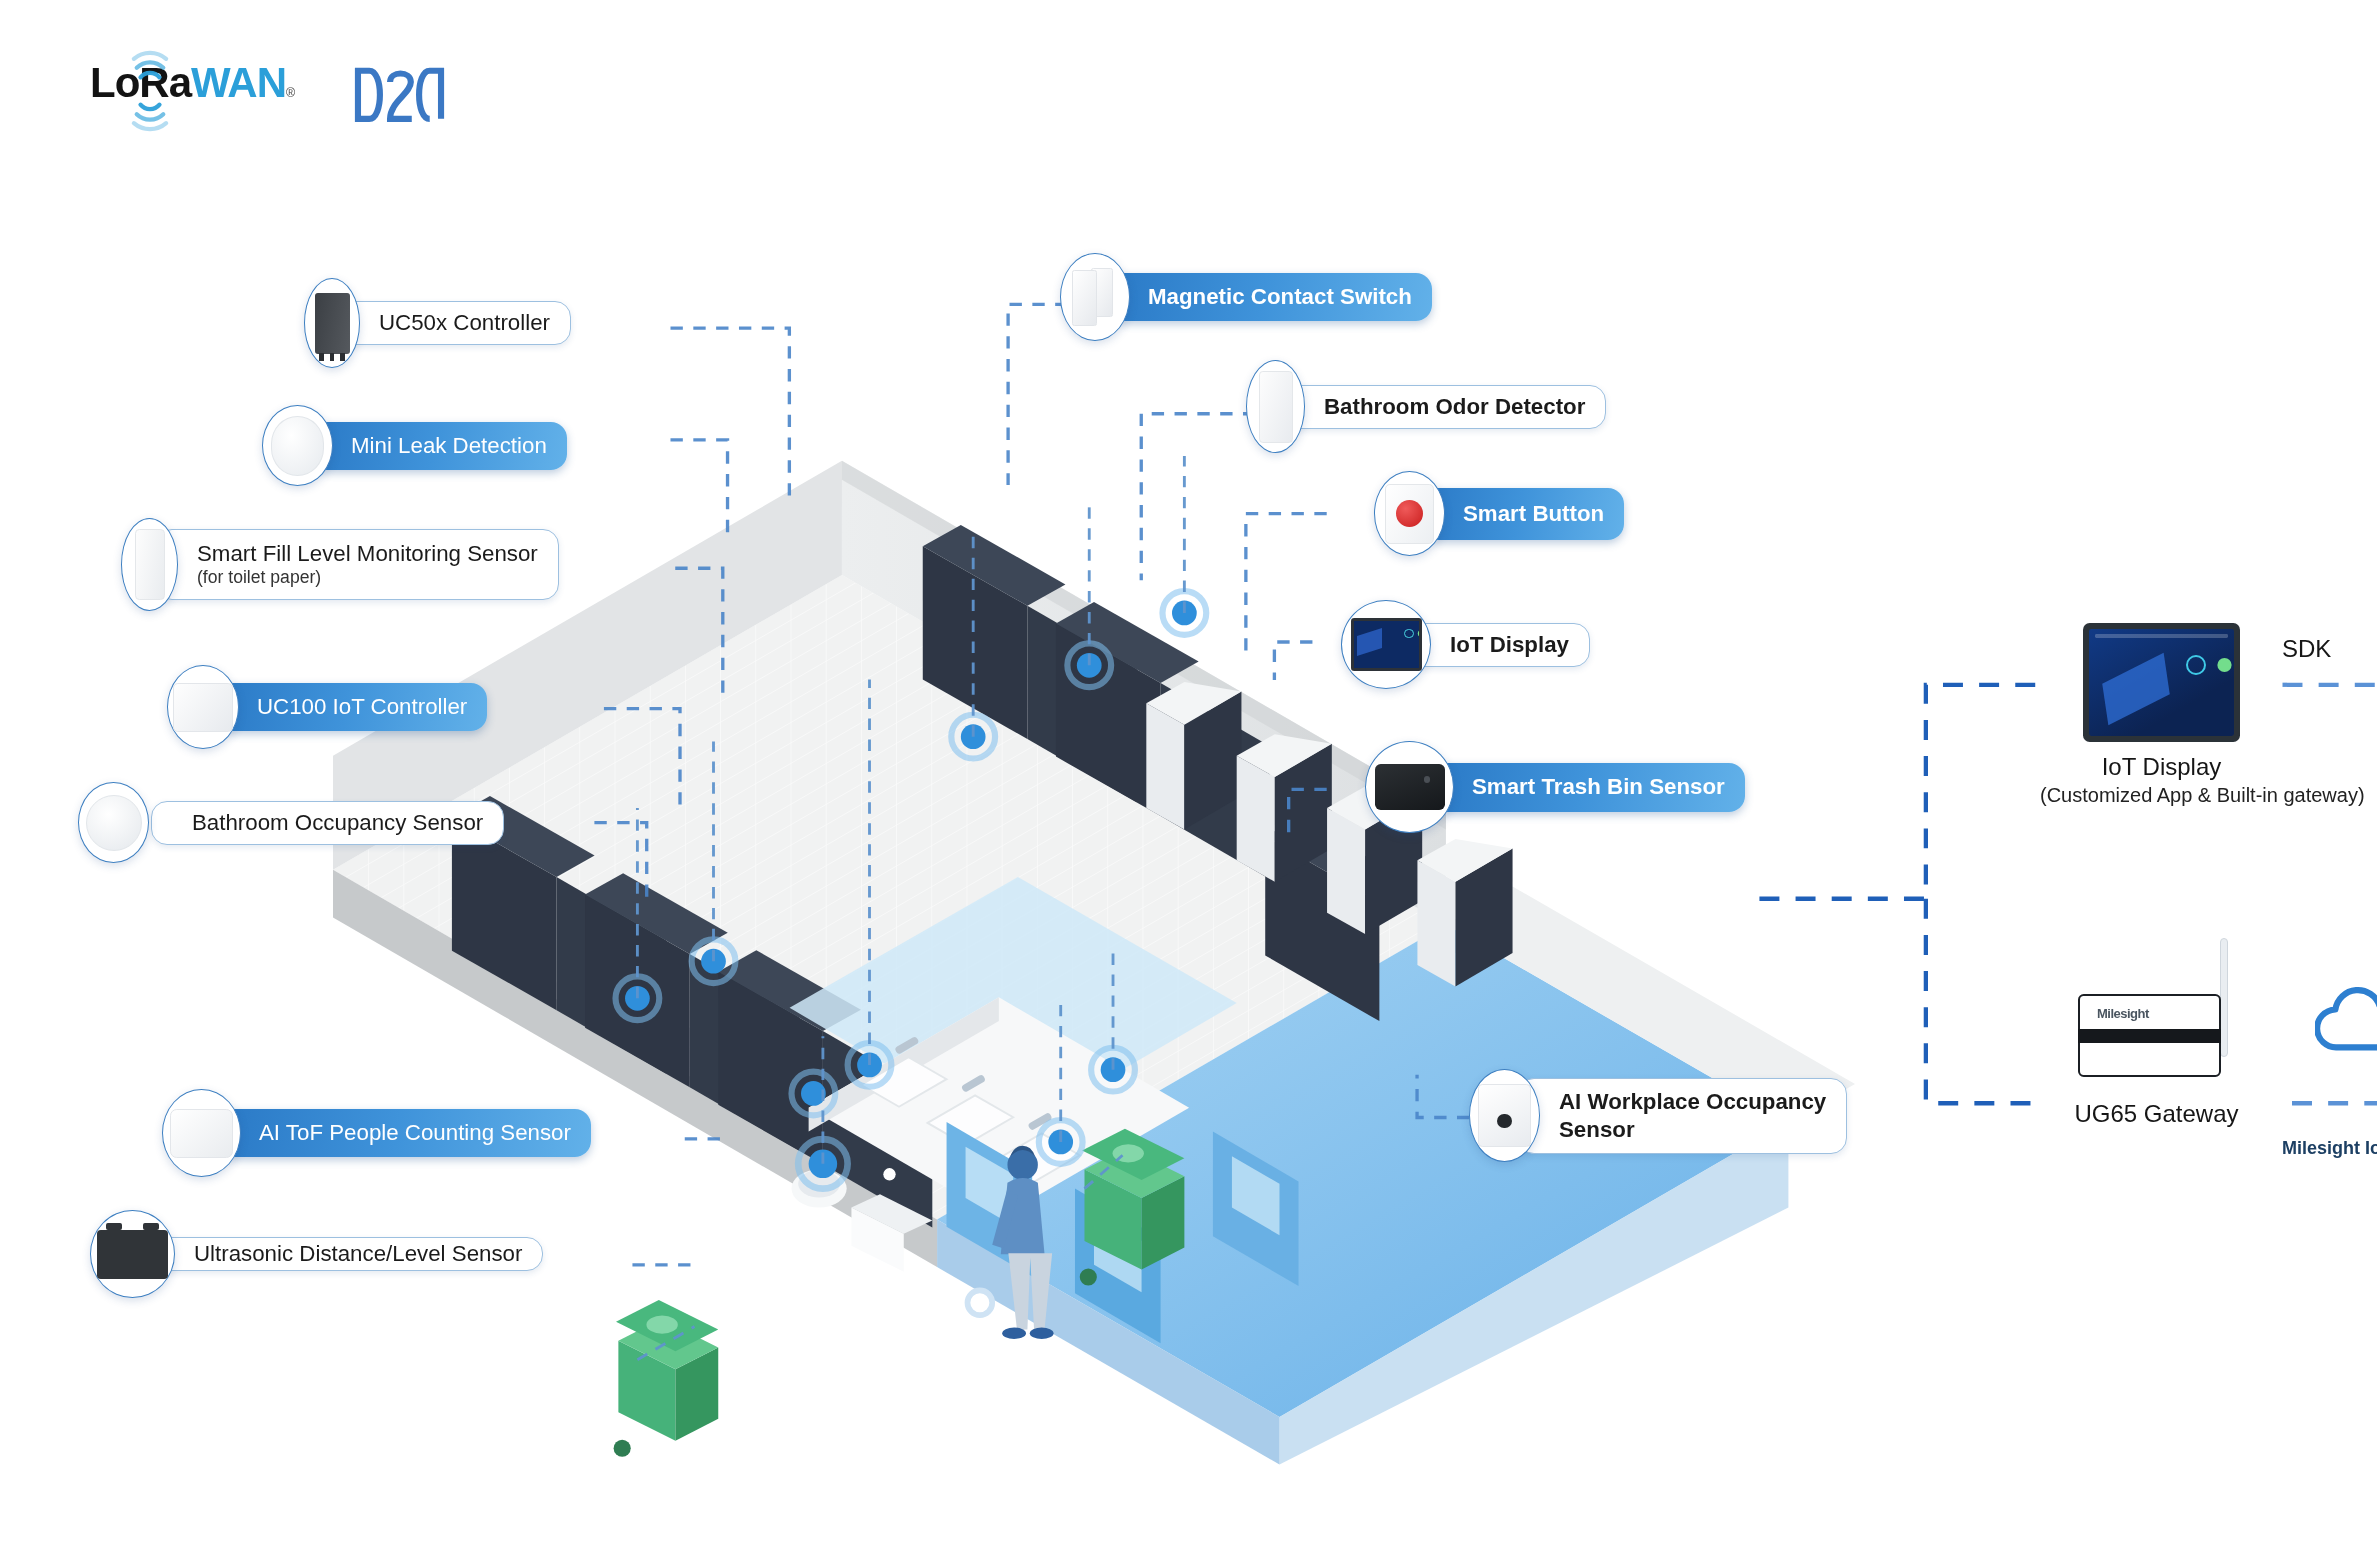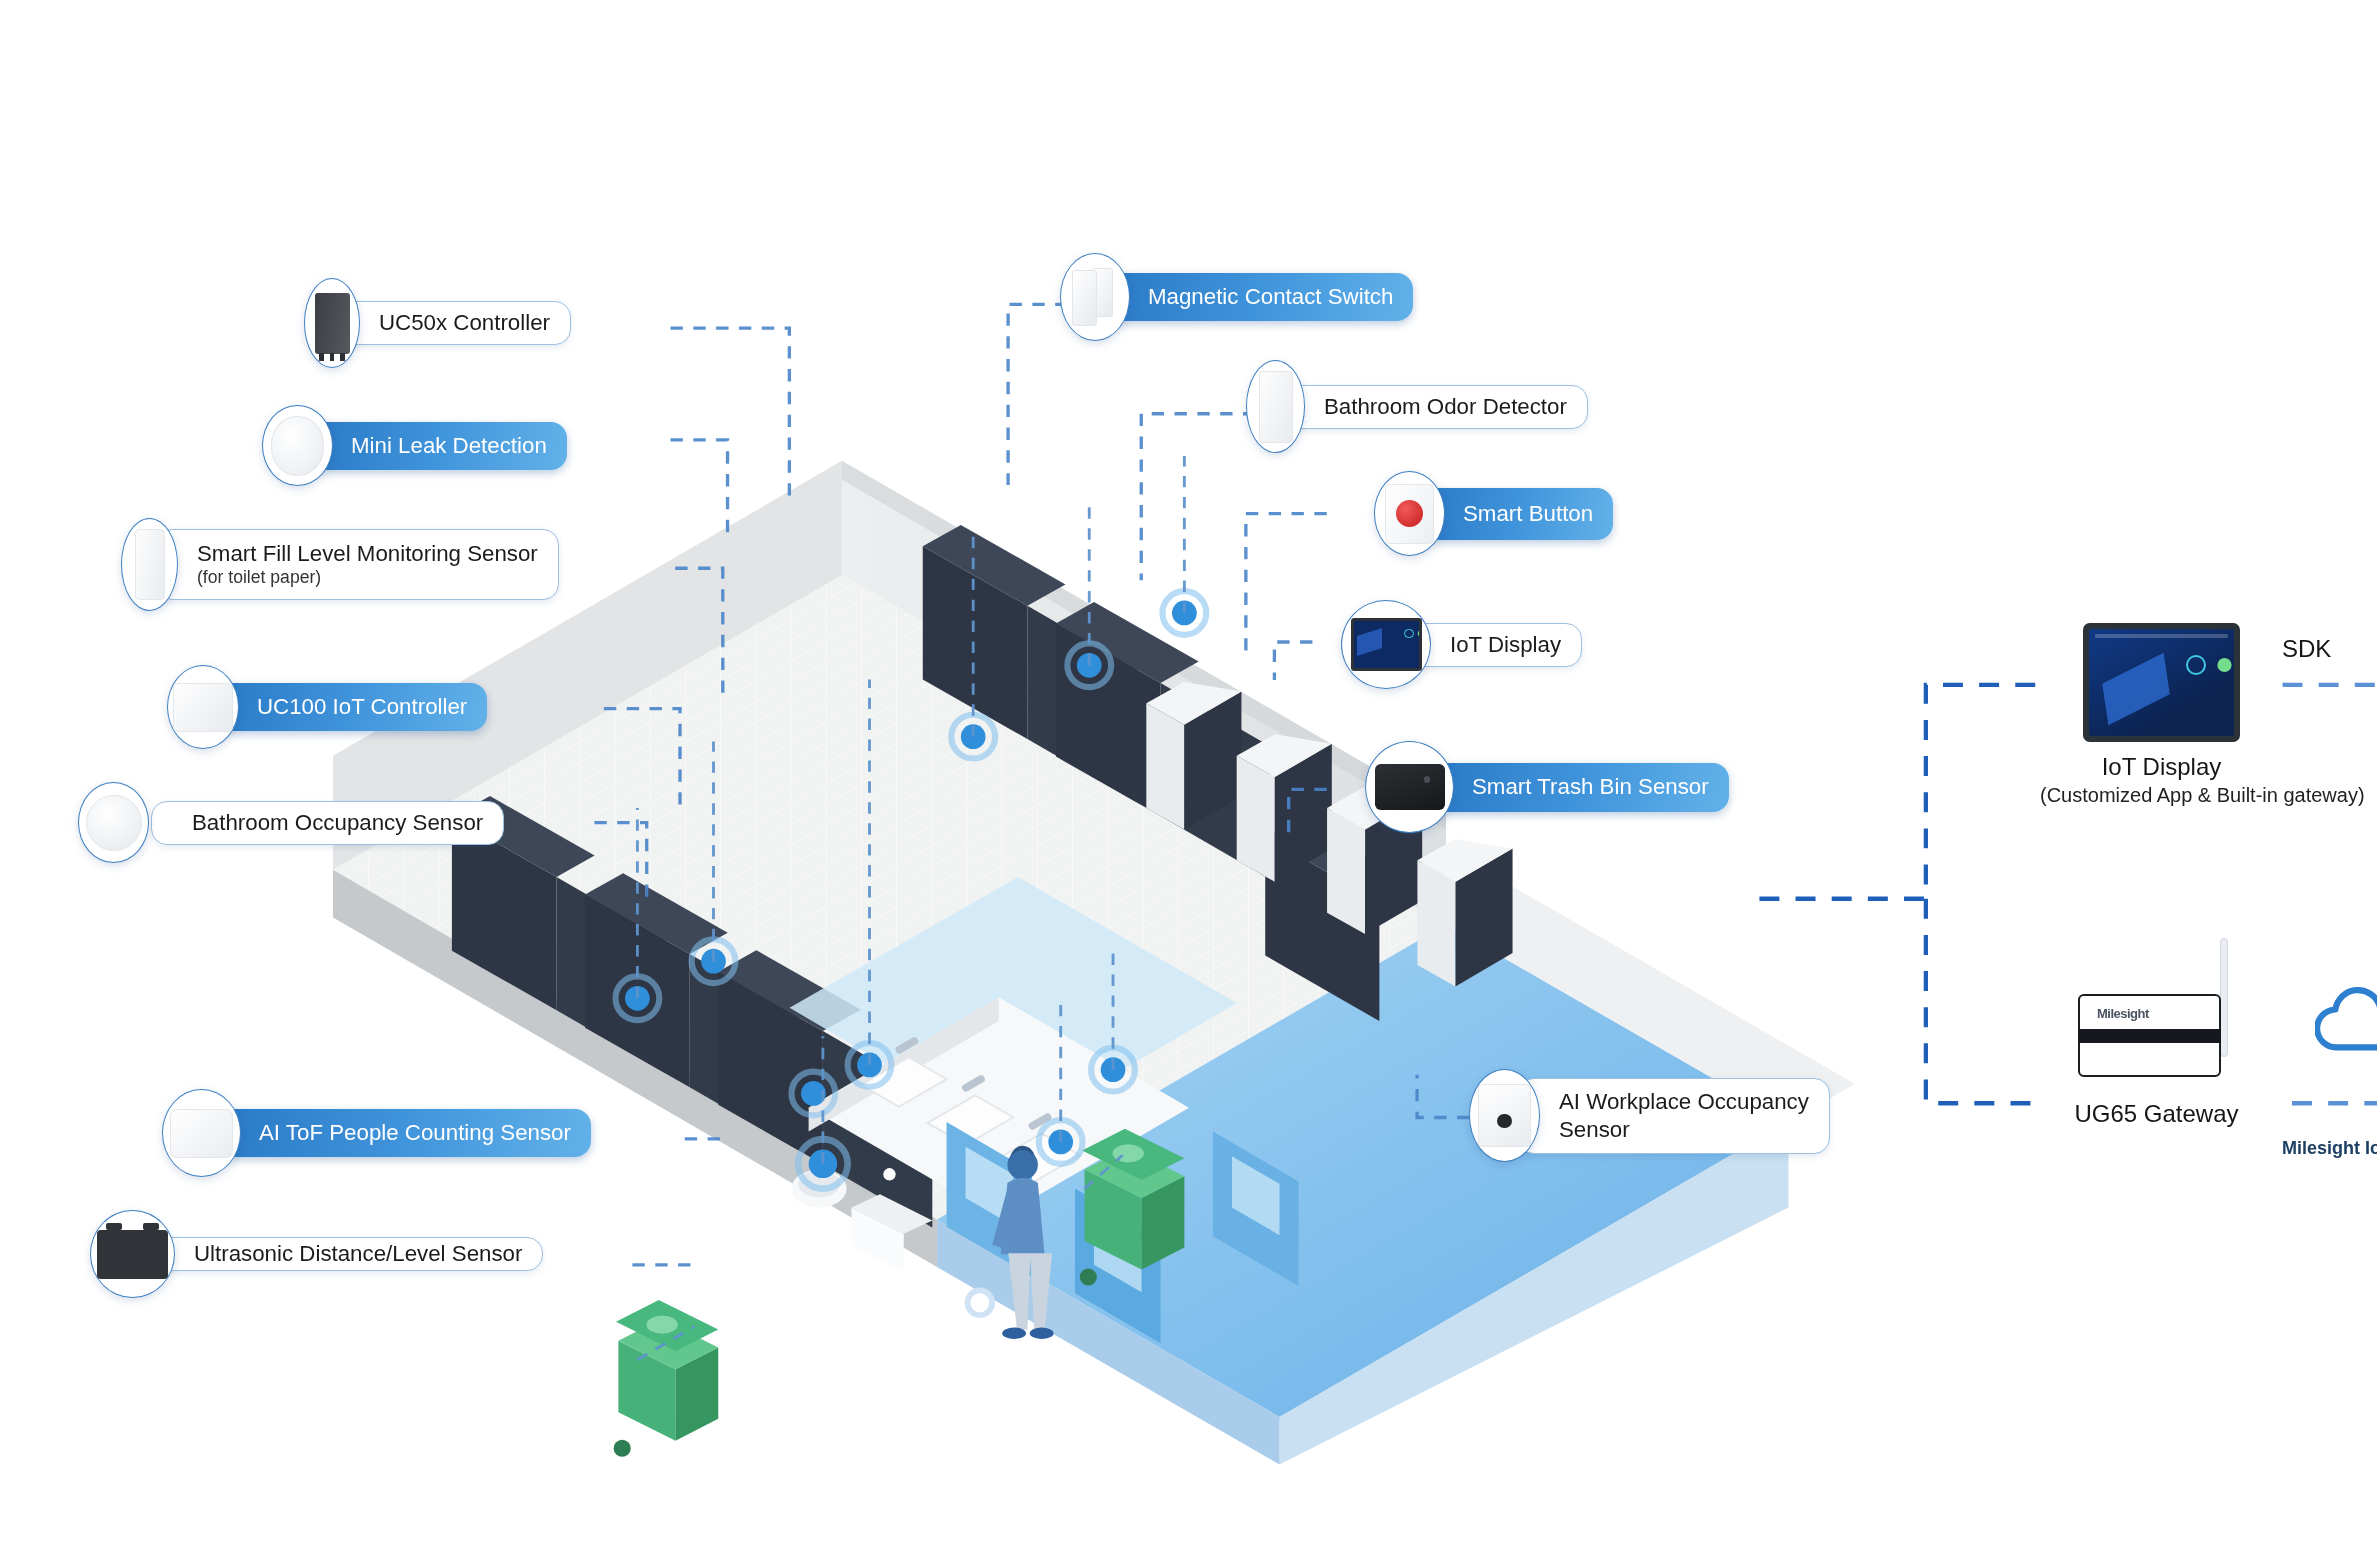--- a/index.html
+++ b/index.html
@@ -51,21 +51,21 @@
   .callout .pill.blue {
     background: linear-gradient(100deg,#2a79c6 0%,#3f93da 48%,#62b1e9 100%);
     color: #ffffff;
     font-size: 22.3px;
     font-weight: 400;
     border: none;
     box-shadow: 0 3.3px 8.6px rgba(40,90,150,.30);
   }
   .pill .sub { display:block; font-size: 17.6px; color:#333; }
   .callout.left .pill { margin-left: -22px; padding-left: 40px; }
-  .callout.right .pill { margin-left: -22px; padding-left: 40px; }
+  .callout.right .pill { margin-left: -22px; padding-left: 40px; font-weight: bold; }
 
   
   .dev { position: relative; }
   .dev-uc50x { width: 35px; height: 61px; background: linear-gradient(100deg,#3b3f44,#55595e); border-radius: 2.9px; }
   .dev-uc50x:after { content:""; position:absolute; left:4.8px; bottom:-7.6px; width:26px; height:8.6px;
      background: repeating-linear-gradient(90deg,#2b2e32 0 4.8px,transparent 4.8px 10.5px); }
   .dev-leak { width: 53px; height: 60px; background: radial-gradient(ellipse at 38% 32%,#ffffff,#e6eaee); border-radius: 50%/46%;
      border: 1px solid #e2e6ea; }
   .dev-fill { width: 30px; height: 71px; background: linear-gradient(100deg,#fdfdfd,#e9ecef); border-radius: 4.3px; border:1px solid #e4e7ea; }
   .dev-uc100 { width: 60px; height: 49px; background: linear-gradient(130deg,#fefefe,#e7eaee); border-radius: 4.8px; border:1px solid #e3e6ea; }
@@ -118,20 +118,44 @@
   .gw-body { position:absolute; left:9.5px; top:14.3px; width: 143px; height: 83px; background:#ffffff; border:2.9px solid #1b1f24; border-radius: 5.7px; }
   .gw-strip { position:absolute; left:9.5px; top:49px; width: 143px; height: 14.3px; background:#15181c; }
   .gw-ant { position:absolute; left:151px; top:-42px; width: 8.6px; height: 119px; background:#e9edf1; border:1.4px solid #cfd6dd; border-radius: 4.3px; }
   .gw-mile { position:absolute; left:28.5px; top:26px; font-size: 13px; color:#4a5560; font-weight:700; letter-spacing:-0.5px; }
   .mcloud-ico { width: 102px; height: 76px; }
 </style>
 </head>
 <body>
 <div id="stage">
 
+<div class="logo-bar">
+  <div class="lorawan-logo">
+    <svg class="lw-wave" viewBox="0 0 84 190">
+      <g fill="none" stroke="#2b9fd9" stroke-width="9" stroke-linecap="round">
+        <path d="M22 66 A26 26 0 0 1 62 66" opacity=".95"></path>
+        <path d="M14 46 A40 40 0 0 1 70 46" opacity=".65"></path>
+        <path d="M8 27 A52 52 0 0 1 76 27" opacity=".35"></path>
+        <path d="M22 124 A26 26 0 0 0 62 124" opacity=".95"></path>
+        <path d="M14 144 A40 40 0 0 0 70 144" opacity=".65"></path>
+        <path d="M8 163 A52 52 0 0 0 76 163" opacity=".35"></path>
+      </g>
+    </svg>
+    <span class="lw-text lw-dark">LoRa</span>
+    <span class="lw-text lw-blue">WAN</span>
+    <span class="lw-reg">®</span>
+  </div>
+  <svg class="d2d-logo" viewBox="0 0 200 125">
+    <g fill="none" stroke="#3b78c4" stroke-width="13">
+      <path d="M12 10 L12 112 L36 112 C66 112 66 10 36 10 Z"></path>
+      <path d="M80 34 C80 10 124 10 124 34 C124 58 80 76 80 112 L126 112"></path>
+      <path d="M188 112 L188 10 L164 10 C134 10 134 112 164 112"></path>
+    </g>
+  </svg>
+</div>
 
 <div id="scene">
 <svg viewBox="0 0 3200 2100" preserveAspectRatio="none">
   <defs>
     <linearGradient id="gFloorBlue" x1="0" y1="0" x2="1" y2="1">
       <stop offset="0" stop-color="#9ed0f2"></stop>
             <stop offset="1" stop-color="#5aa9e6"></stop>
     </linearGradient>
     <linearGradient id="gFloorBlue2" x1="0" y1="0" x2="1" y2="0">
       <stop offset="0" stop-color="#7cbcec"></stop>

